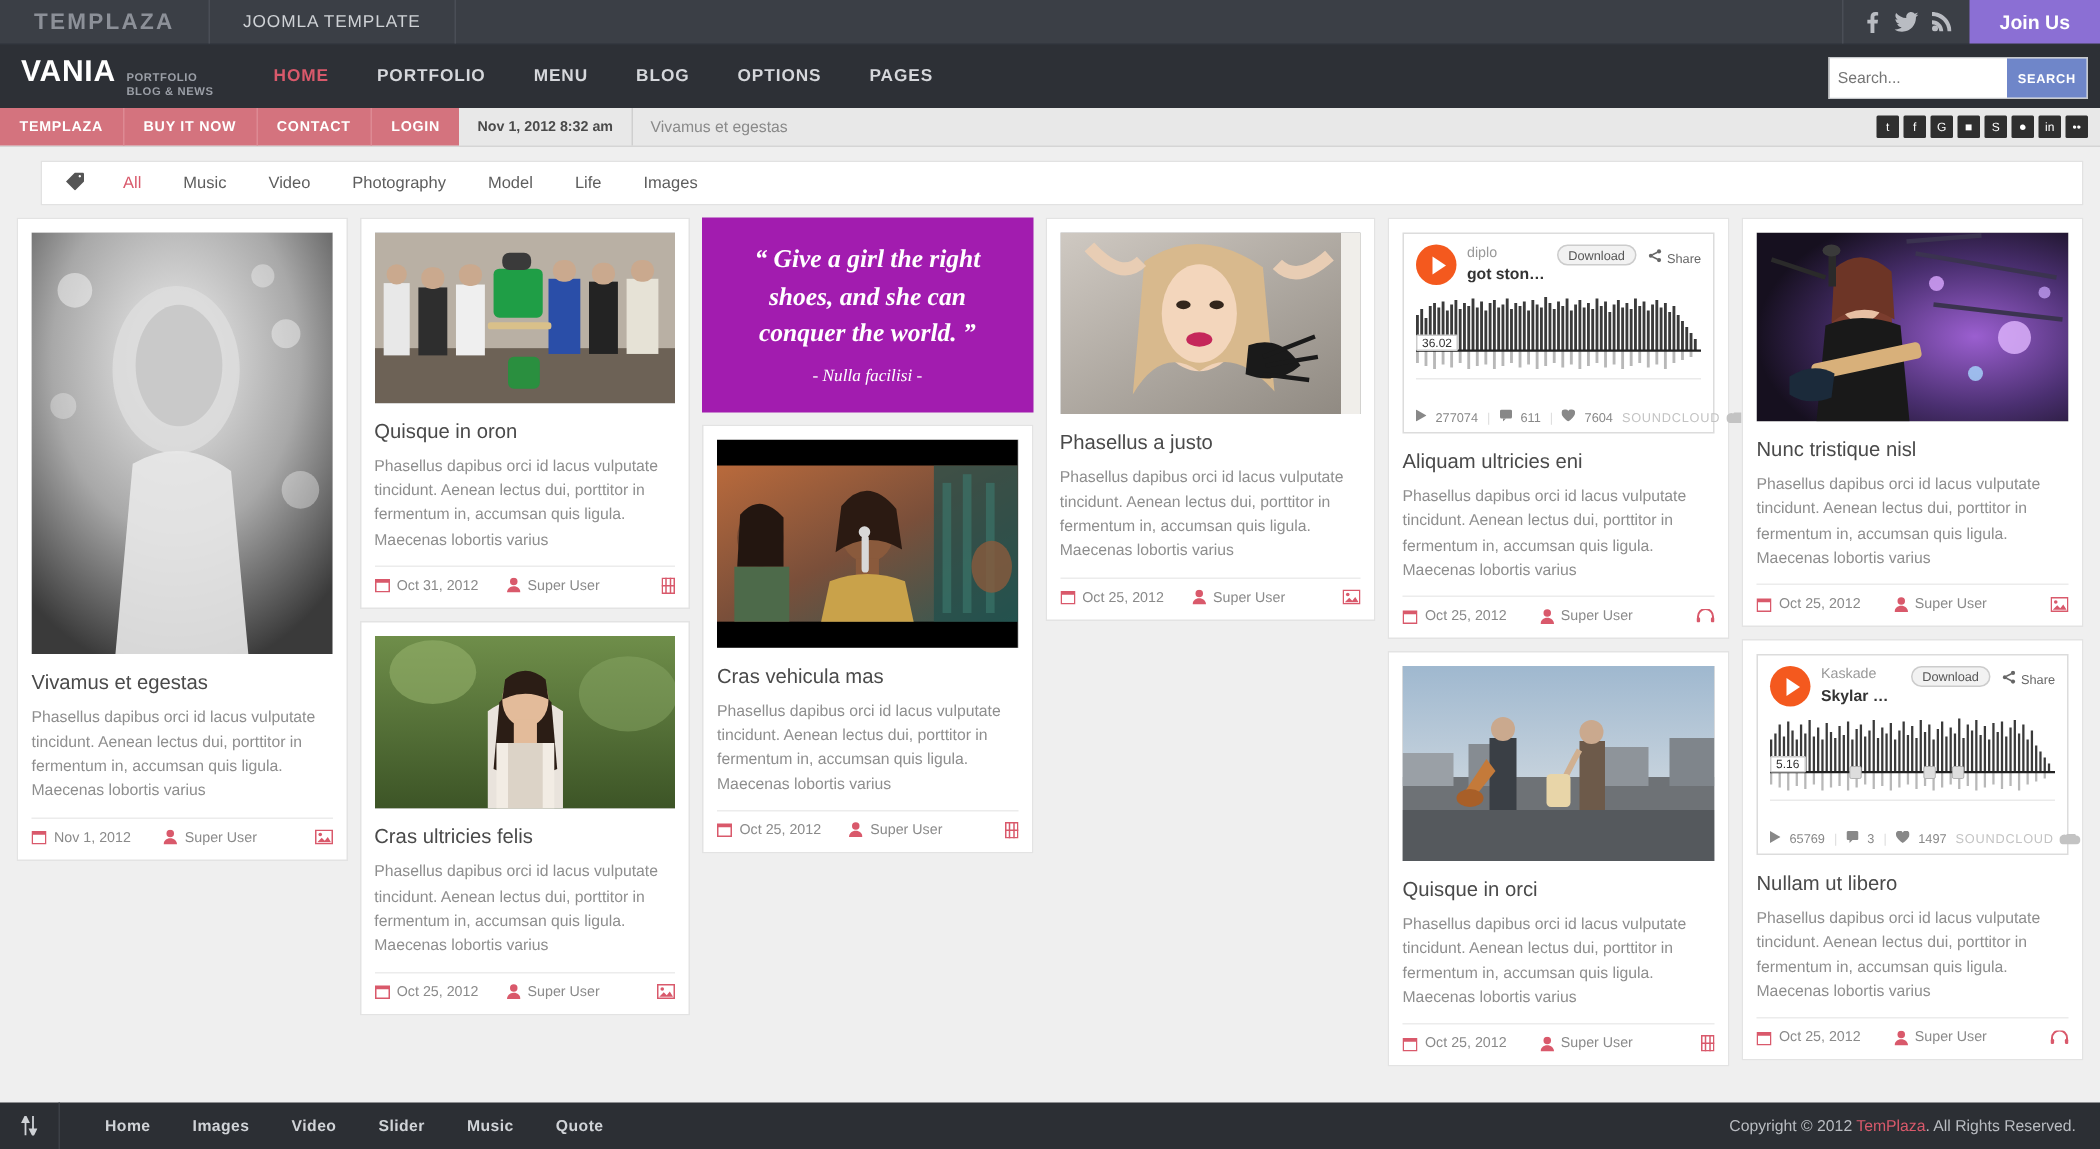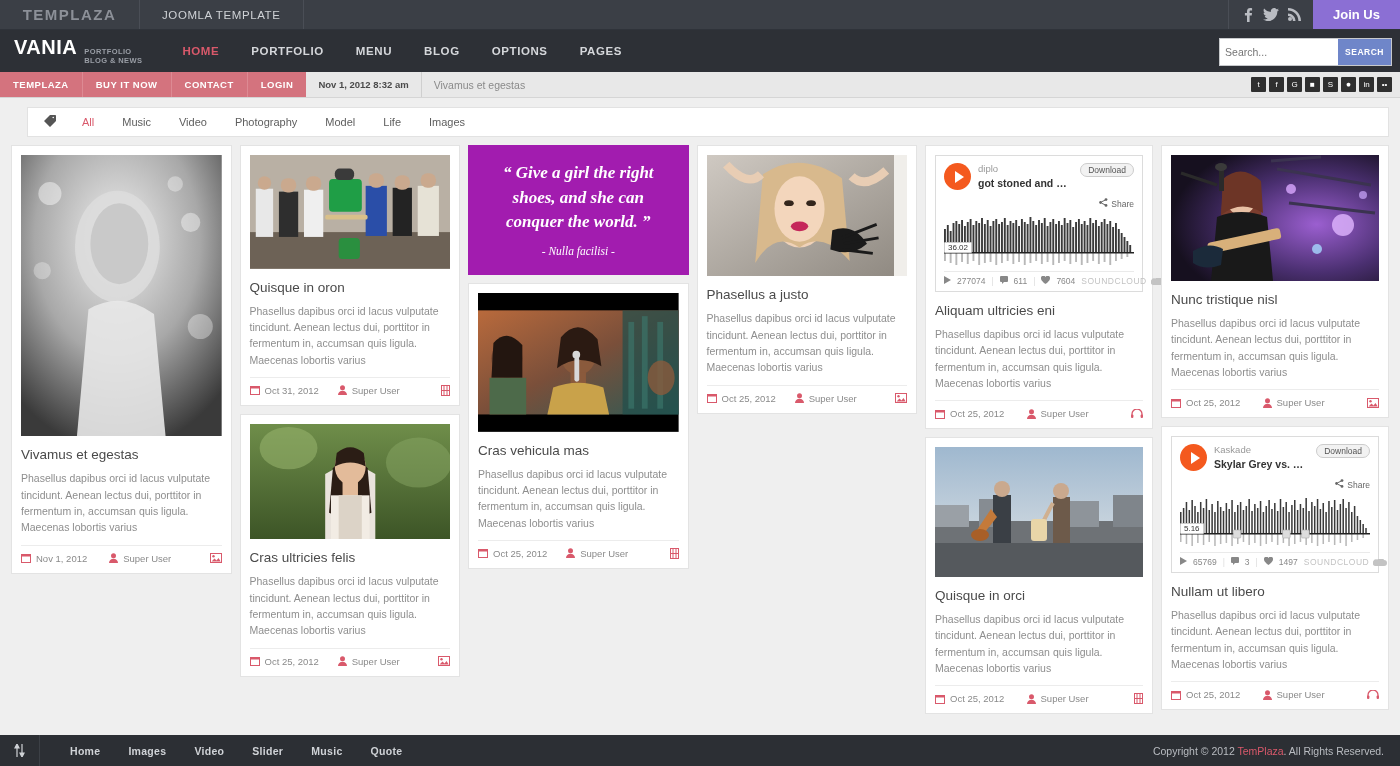--- a/index.html
+++ b/index.html
@@ -162,34 +162,34 @@
   .sc-play::after {
     content: ""; width: 0; height: 0; margin-left: 3px;
     border-left: 9px solid #fff; border-top: 6px solid transparent; border-bottom: 6px solid transparent;
   }
   .sc-info { flex: 1; min-width: 0; }
   .sc-artist { font-size: 9.5px; color: #999; line-height: 1.35; }
   .sc-track {
     font-size: 10.5px; color: #333; font-weight: bold; line-height: 1.35;
     white-space: nowrap; overflow: hidden; text-overflow: ellipsis;
   }
-  .sc-actions { display: flex; flex-direction: column; align-items: flex-end; gap: 21px; flex: none; }
+  .sc-actions { display: flex; flex-direction: row; align-items: flex-end; gap: 8px; flex: none; }
   .sc-dl {
     border: 1px solid #ccc; border-radius: 9px; background: #f2f2f2;
     font-size: 8.5px; color: #555; padding: 1px 7px;
   }
   .sc-share { font-size: 8.5px; color: #666; display: flex; align-items: center; gap: 3px; }
   .sc-wave { position: relative; margin-top: 6px; height: 52px; overflow: hidden; }
   .sc-wave svg { display: block; width: 100%; height: 52px; }
   .sc-time {
     position: absolute; left: 0; bottom: 14px; background: #fff; border: 1px solid #ccc;
     font-size: 8px; color: #333; padding: 0 3px; border-radius: 1px;
   }
   .sc-stats {
-    border-top: 1px solid #eaeaea; margin-top: 4px; padding-top: 4px;
+    border-top: 1px solid #eaeaea; margin-top: 4px; padding-top: 20px;
     display: flex; align-items: center; gap: 6px; font-size: 8.5px; color: #888;
   }
   .sc-stats .sep { color: #ddd; }
   .sc-brand { margin-left: auto; font-size: 8.5px; color: #c3c3c3; letter-spacing: .5px; display:flex; align-items:center; gap:4px;}
 
   
   .footer {
     position: absolute; left: 0; bottom: 0; width: 1400px; height: 31px;
     background: #2c2f34; display: flex; align-items: center;
   }

